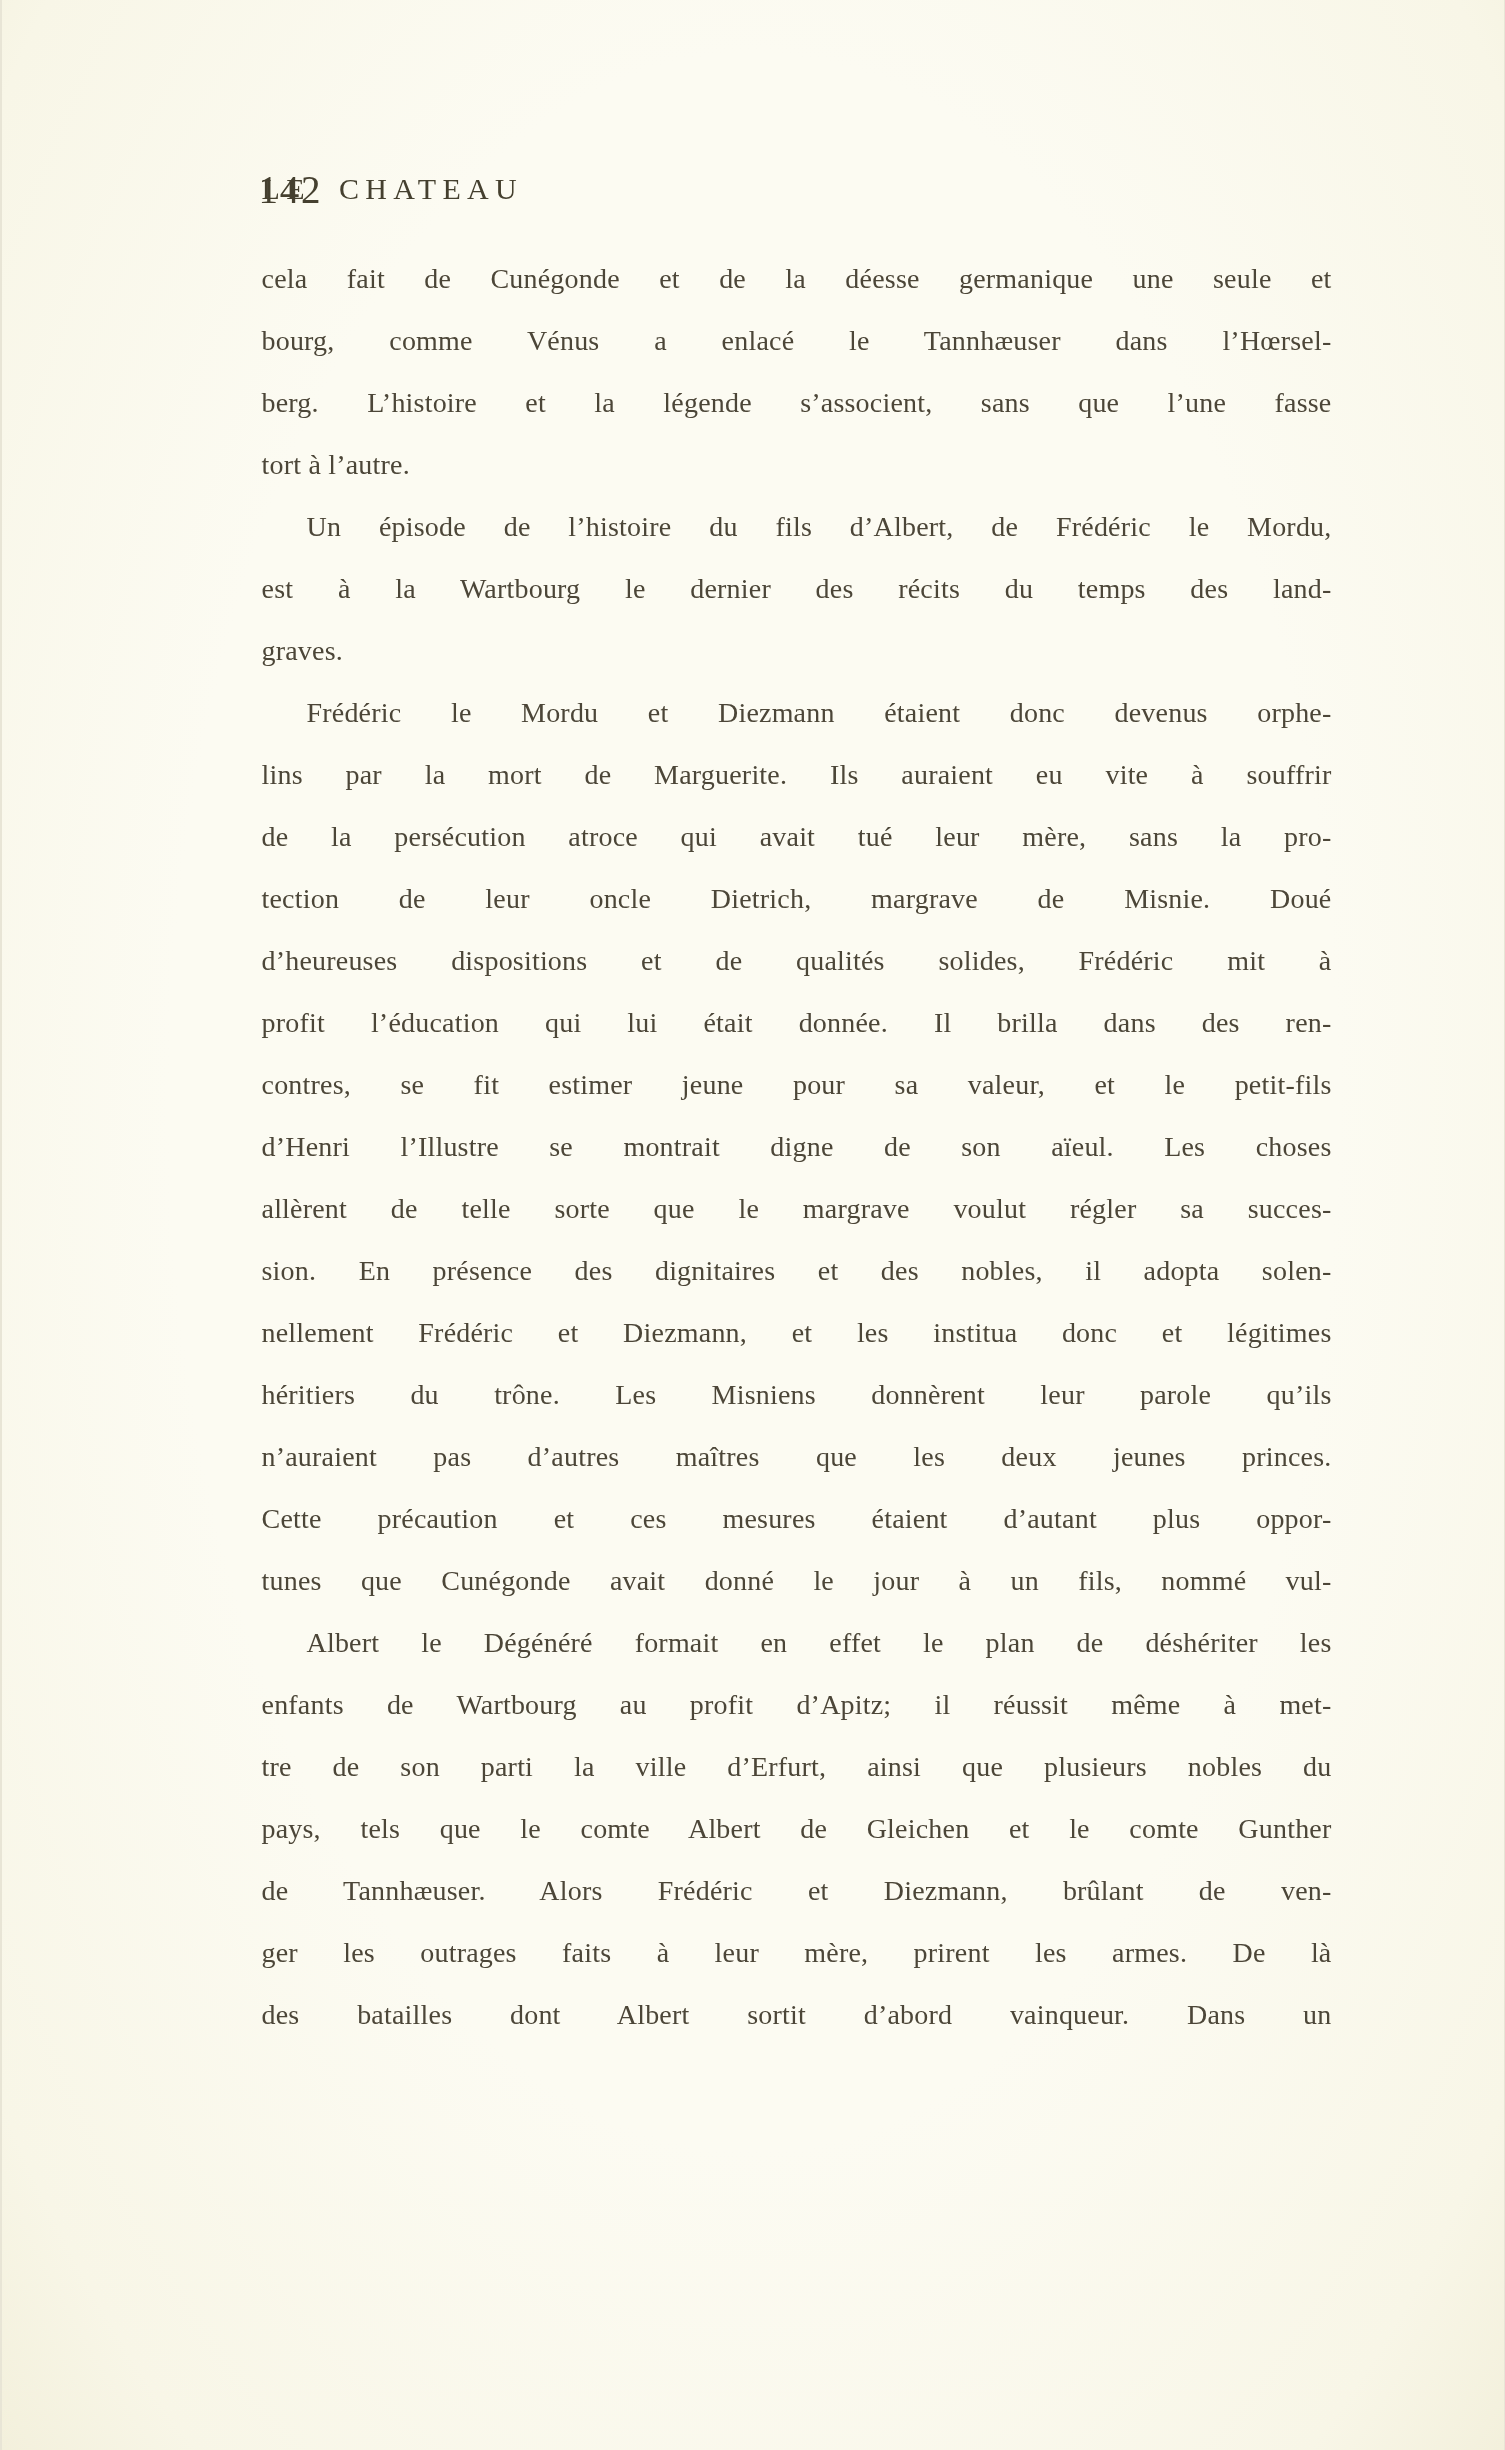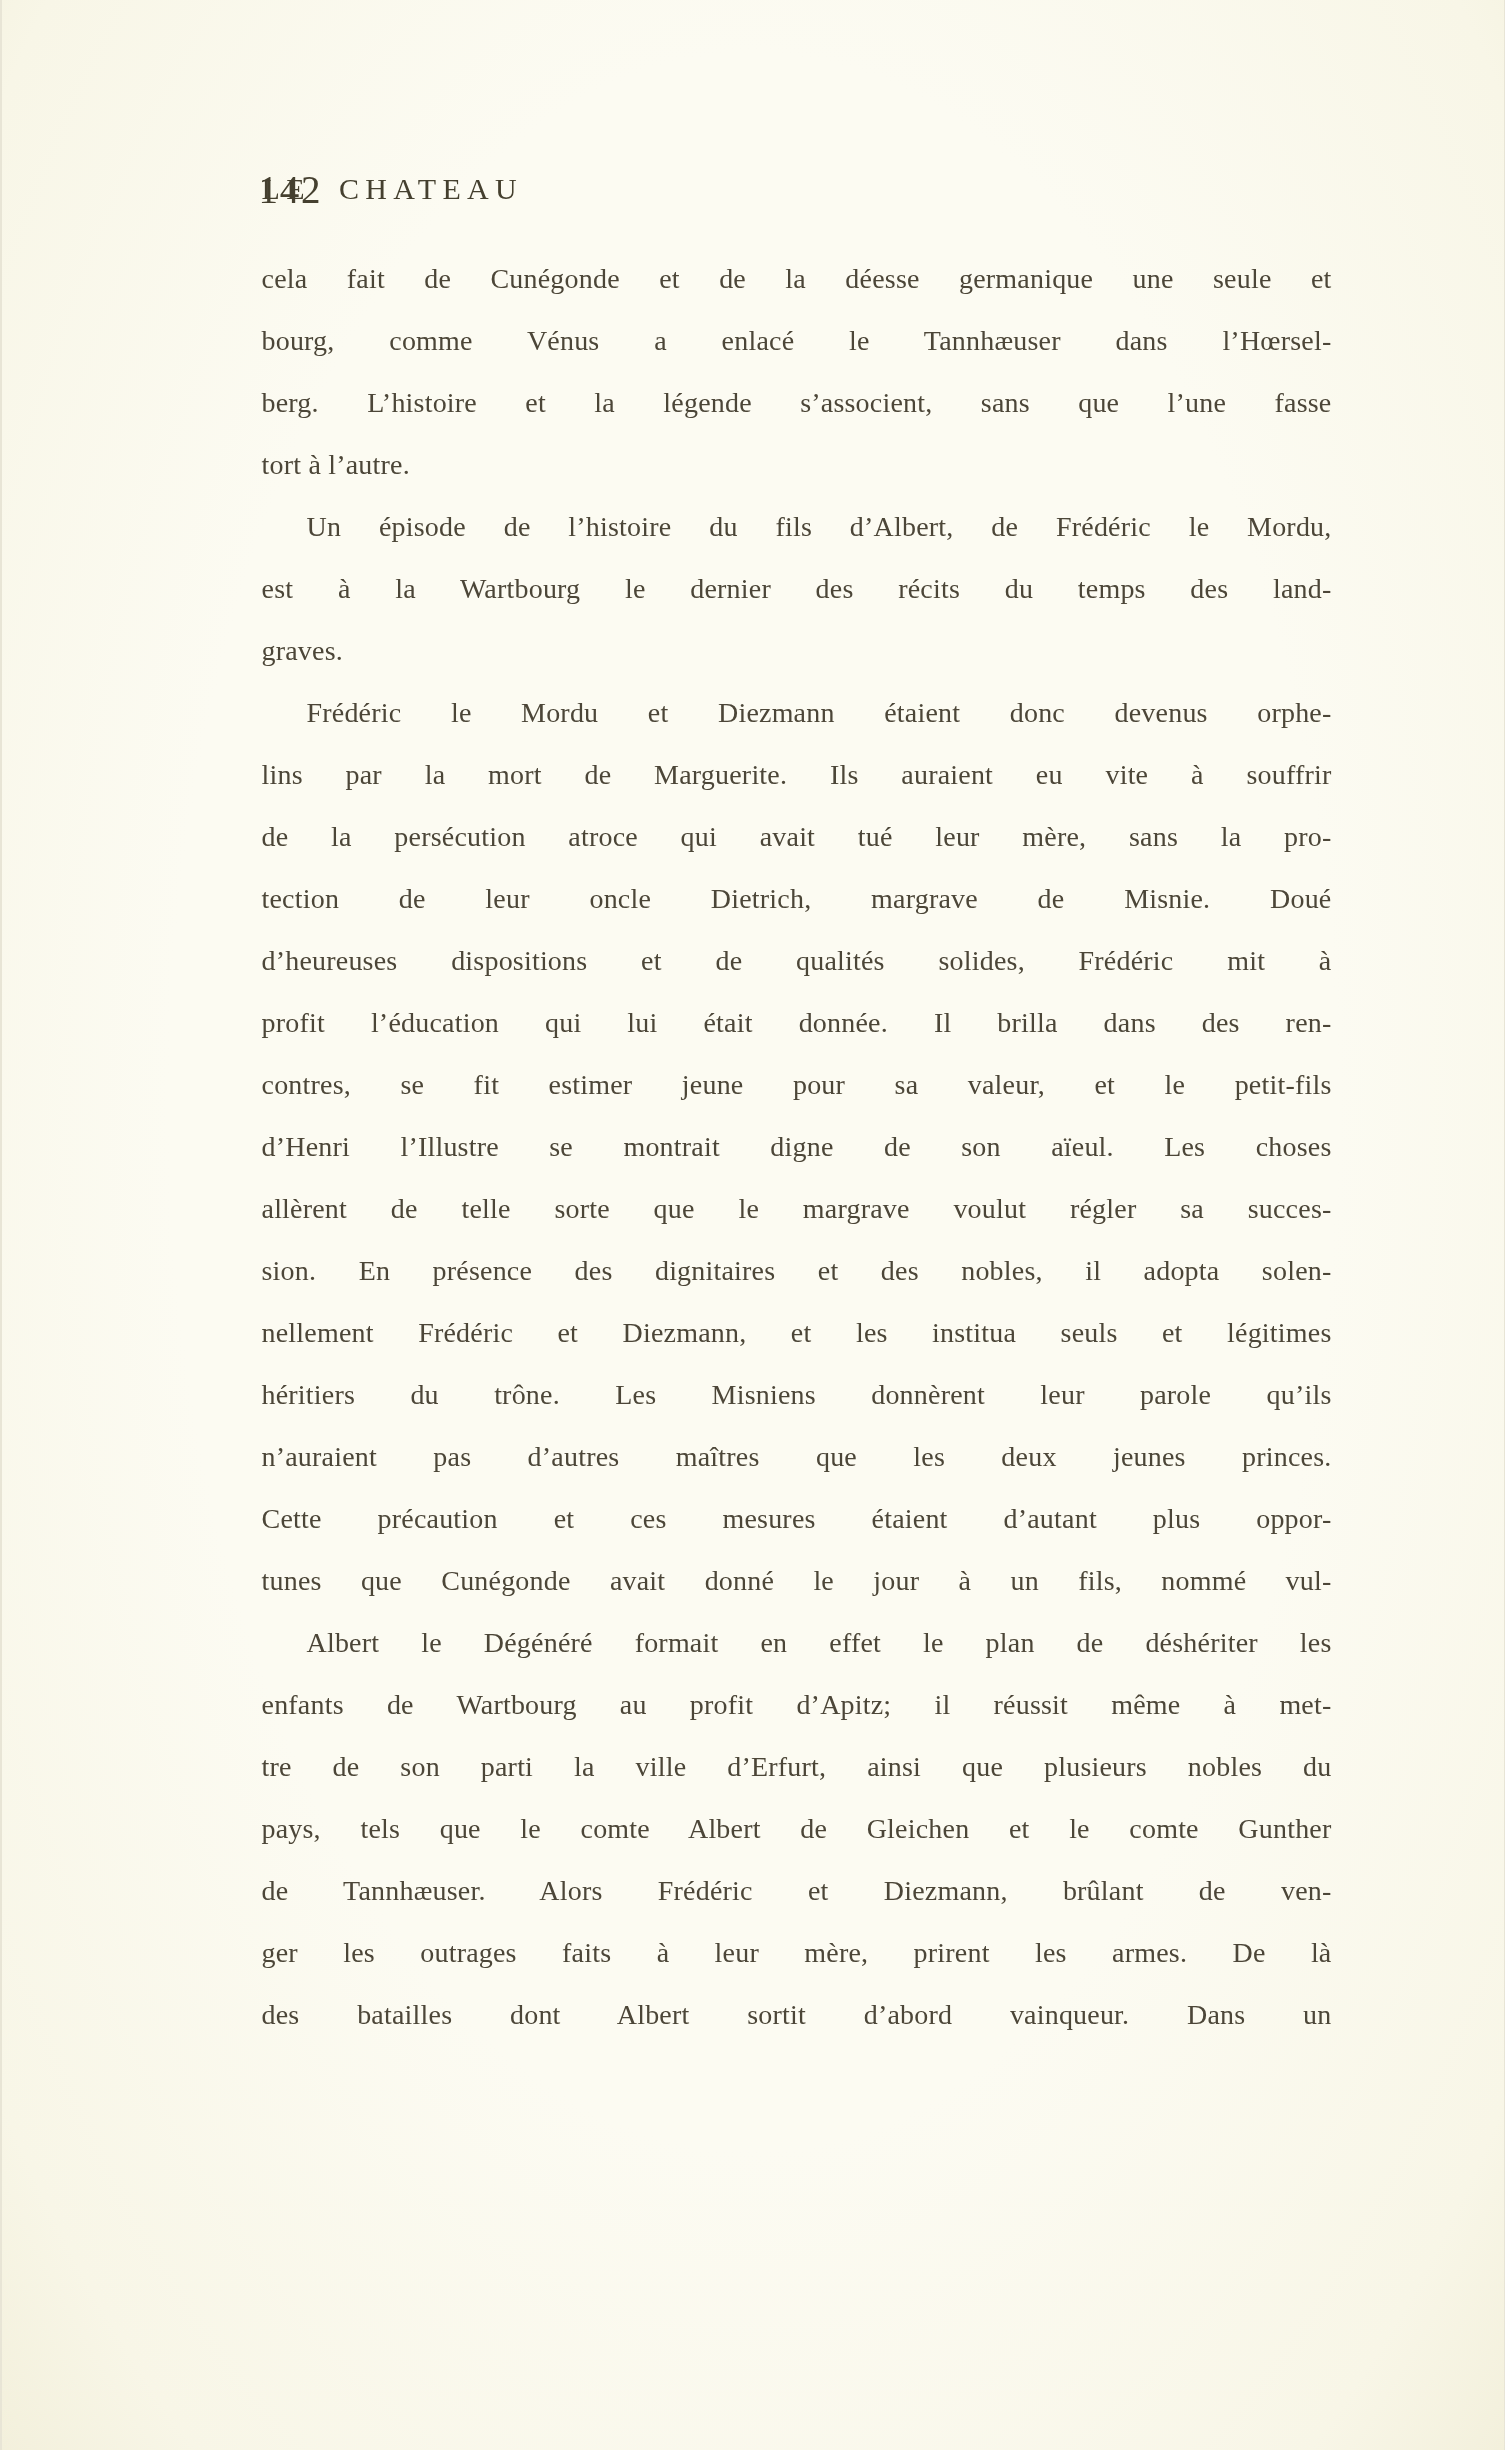--- a/index.html
+++ b/index.html
@@ -76,21 +76,21 @@
       <div class="line indent">Frédéric le Mordu et Diezmann étaient donc devenus orphe-</div>
       <div class="line">lins par la mort de Marguerite. Ils auraient eu vite à souffrir</div>
       <div class="line">de la persécution atroce qui avait tué leur mère, sans la pro-</div>
       <div class="line">tection de leur oncle Dietrich, margrave de Misnie. Doué</div>
       <div class="line">d’heureuses dispositions et de qualités solides, Frédéric mit à</div>
       <div class="line">profit l’éducation qui lui était donnée. Il brilla dans des ren-</div>
       <div class="line">contres, se fit estimer jeune pour sa valeur, et le petit-fils</div>
       <div class="line">d’Henri l’Illustre se montrait digne de son aïeul. Les choses</div>
       <div class="line">allèrent de telle sorte que le margrave voulut régler sa succes-</div>
       <div class="line">sion. En présence des dignitaires et des nobles, il adopta solen-</div>
-      <div class="line">nellement Frédéric et Diezmann, et les institua seuls et légitimes</div>
+      <div class="line">nellement Frédéric et Diezmann, et les institua donc et légitimes</div>
       <div class="line">héritiers du trône. Les Misniens donnèrent leur parole qu’ils</div>
       <div class="line">n’auraient pas d’autres maîtres que les deux jeunes princes.</div>
       <div class="line">Cette précaution et ces mesures étaient d’autant plus oppor-</div>
       <div class="line">tunes que Cunégonde avait donné le jour à un fils, nommé vul-</div>
       <div class="line indent">Albert le Dégénéré formait en effet le plan de déshériter les</div>
       <div class="line">enfants de Wartbourg au profit d’Apitz; il réussit même à met-</div>
       <div class="line">tre de son parti la ville d’Erfurt, ainsi que plusieurs nobles du</div>
       <div class="line">pays, tels que le comte Albert de Gleichen et le comte Gunther</div>
       <div class="line">de Tannhæuser. Alors Frédéric et Diezmann, brûlant de ven-</div>
       <div class="line">ger les outrages faits à leur mère, prirent les armes. De là</div>

